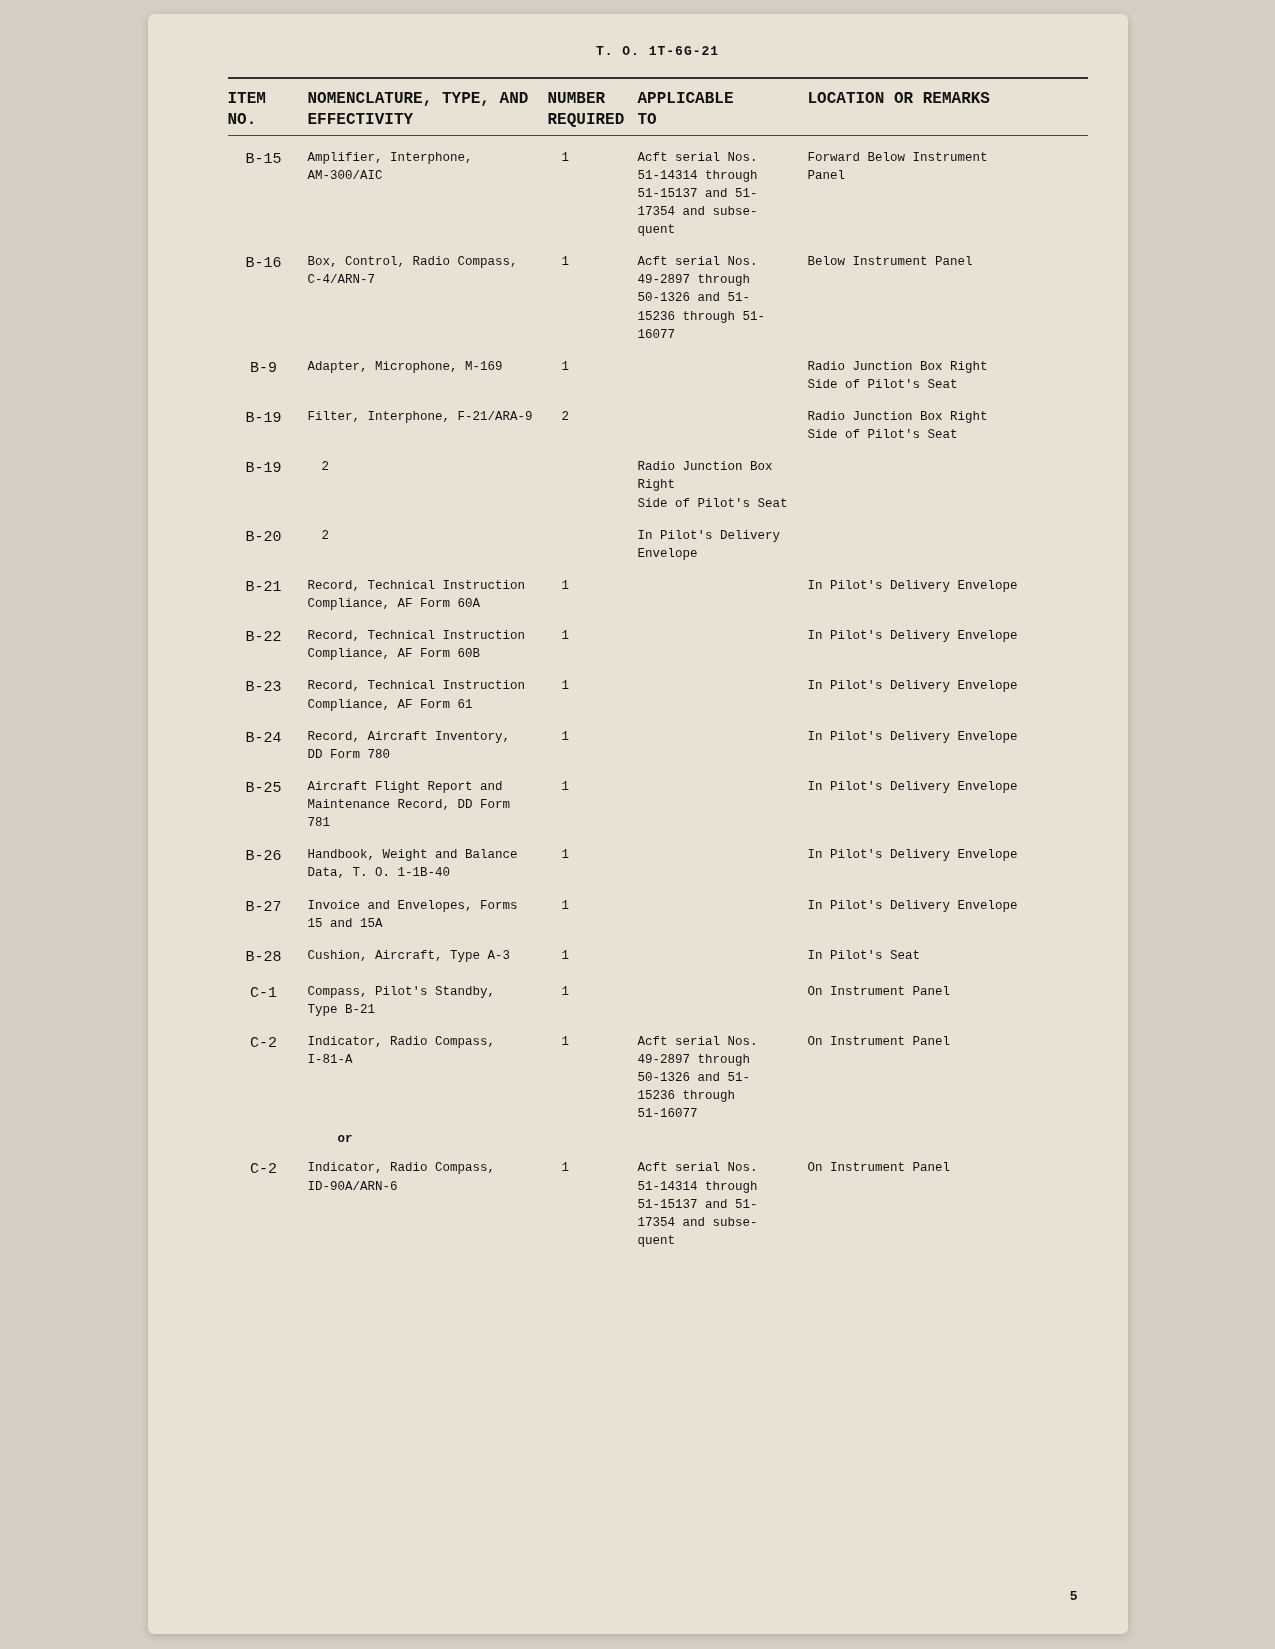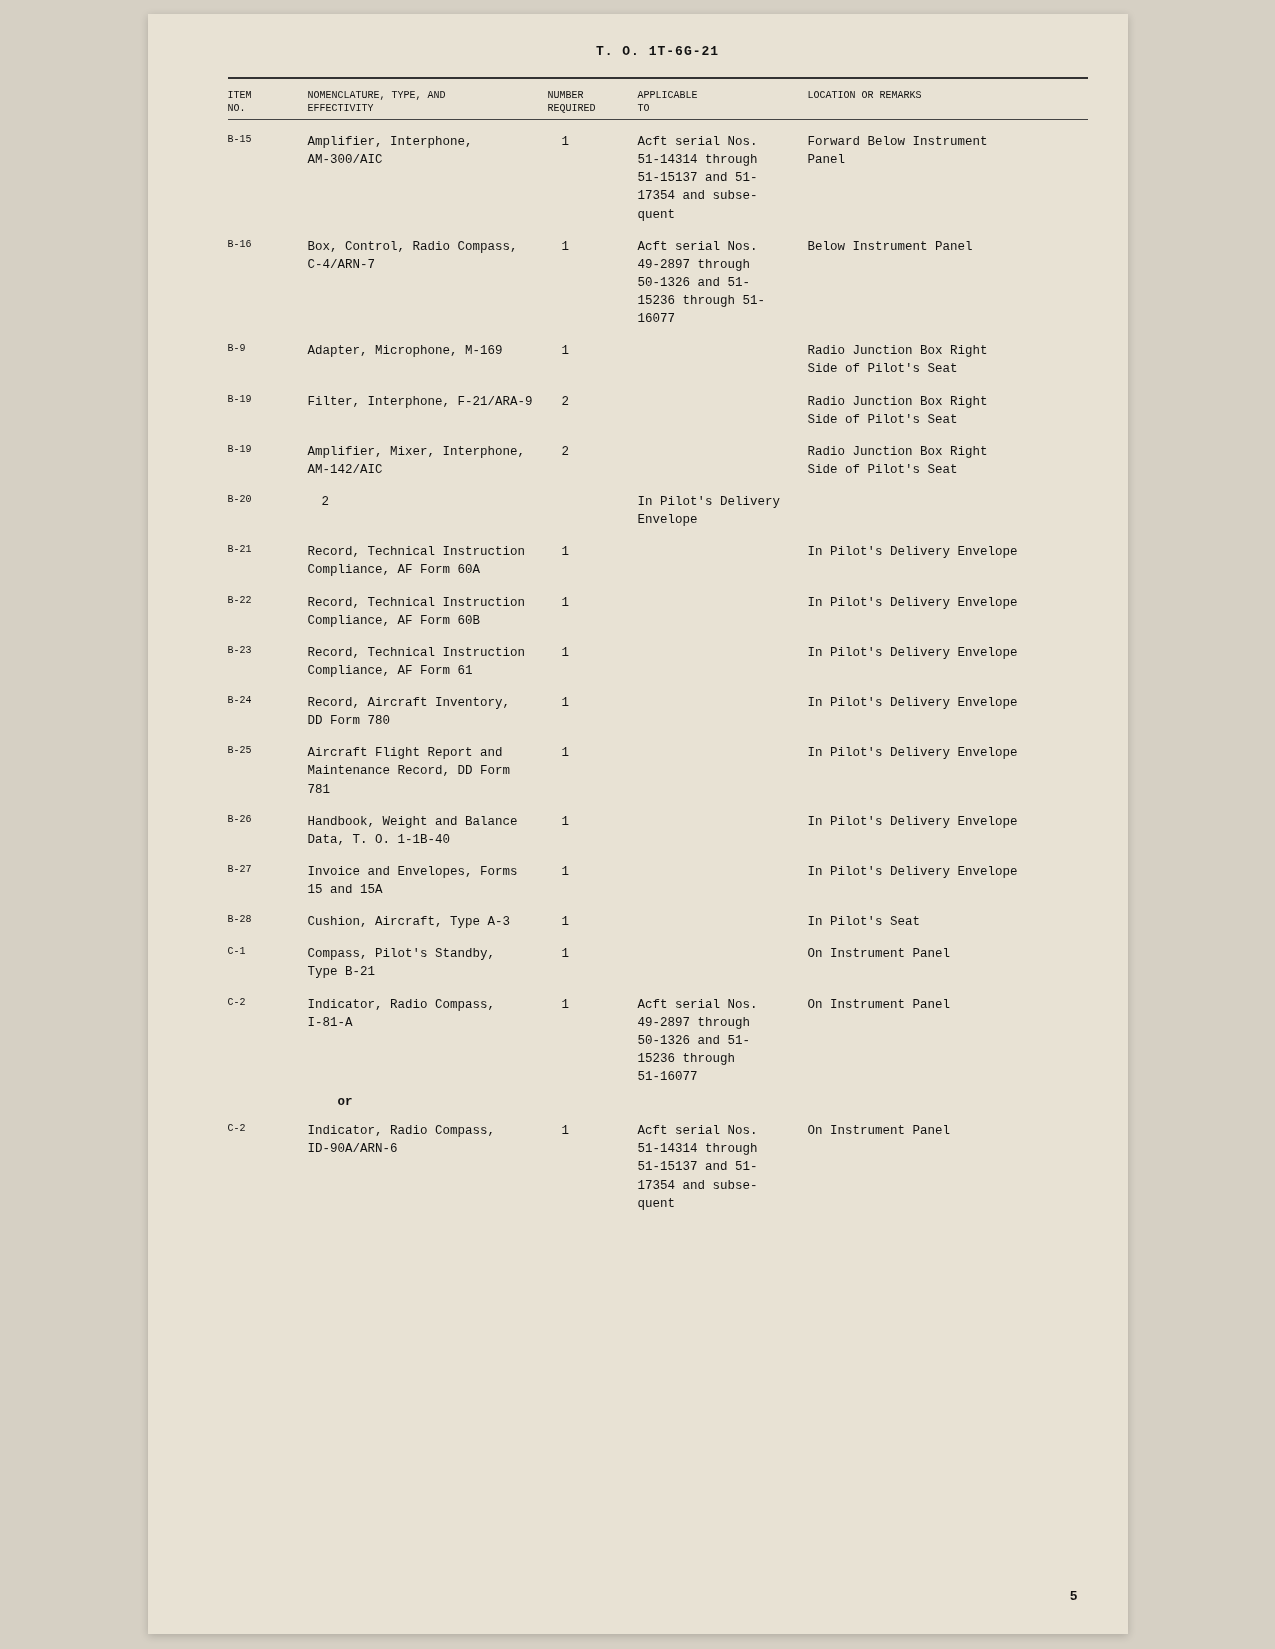--- a/index.html
+++ b/index.html
@@ -13,20 +13,21 @@
       position: relative;
     }
     .page {
       background: #e8e2d4;
       width: 980px;
       min-height: 1620px;
       margin: 14px auto;
       padding: 30px 40px 40px 80px;
       position: relative;
       box-shadow: 0 2px 8px rgba(0,0,0,0.18);
+      border-radius: 6px;
     }
     .page-header {
       text-align: center;
       font-size: 13px;
       font-weight: bold;
       margin-bottom: 18px;
       letter-spacing: 1px;
     }
     .divider {
       border: none;
@@ -35,22 +36,22 @@
     }
     .col-headers {
       display: grid;
       grid-template-columns: 80px 240px 90px 170px 1fr;
       gap: 0;
       border-bottom: 1px solid #444;
       padding-bottom: 4px;
       margin-bottom: 6px;
     }
     .col-header {
-      font-size: 10px;
-      font-weight: normal;
+      font-size: 16px;
+      font-weight: bold;
       text-transform: uppercase;
       line-height: 1.3;
       padding-right: 6px;
     }
     .table-body { }
     .table-row {
       display: grid;
       grid-template-columns: 80px 240px 90px 170px 1fr;
       gap: 0;
       padding: 7px 0 7px 0;
@@ -59,21 +60,21 @@
     }
     .table-row + .table-row {
       border-top: none;
     }
     .cell {
       font-size: 12.5px;
       line-height: 1.45;
       padding-right: 8px;
       vertical-align: top;
     }
-    .item-no { font-size: 10px; }
+    .item-no { font-size: 15px; text-align: center; }
     .page-num {
       position: absolute;
       bottom: 30px;
       right: 50px;
       font-size: 13px;
       font-weight: bold;
     }
     .or-row {
       display: grid;
       grid-template-columns: 80px 240px 90px 170px 1fr;
@@ -125,21 +126,20 @@
     <div class="table-row">
       <div class="cell item-no">B-19</div>
       <div class="cell">Filter, Interphone, F-21/ARA-9</div>
       <div class="cell" style="padding-left:14px;">2</div>
       <div class="cell"></div>
       <div class="cell">Radio Junction Box Right<br>Side of Pilot's Seat</div>
     </div>
 
     <div class="table-row">
       <div class="cell item-no">B-19</div>
-      <div class="cell">Amplifier, Mixer, Interphone,<br>AM-142/AIC</div>
       <div class="cell" style="padding-left:14px;">2</div>
       <div class="cell"></div>
       <div class="cell">Radio Junction Box Right<br>Side of Pilot's Seat</div>
     </div>
 
     <div class="table-row">
       <div class="cell item-no">B-20</div>
       <div class="cell" style="padding-left:14px;">2</div>
       <div class="cell"></div>
       <div class="cell">In Pilot's Delivery Envelope</div>

